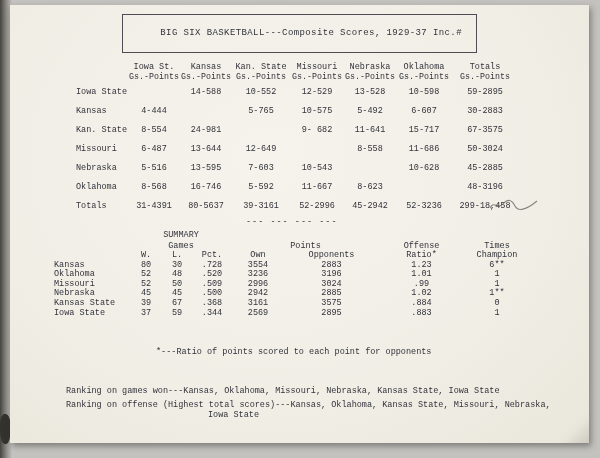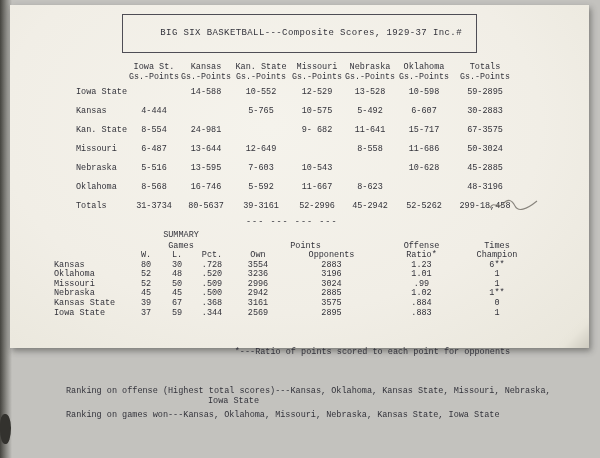--- a/index.html
+++ b/index.html
@@ -6,21 +6,21 @@
   body{
     width:600px;height:458px;position:relative;overflow:hidden;
     background:#c3c2be;
     font-family:"Liberation Mono","DejaVu Sans Mono",monospace;
   }
   .edge-strip{position:absolute;left:0;top:0;width:12px;height:458px;
     background:linear-gradient(to right,#45443f 0%,#8e8d88 55%,#c3c2be 100%);}
   .smudge{position:absolute;left:0;top:414px;width:11px;height:30px;background:#33322e;
     border-radius:45% 55% 50% 50% / 40% 50% 60% 50%;}
   .paper{
-    position:absolute;left:10px;top:5px;width:579px;height:343px;
+    position:absolute;left:10px;top:5px;width:579px;height:438px;
     background:radial-gradient(ellipse at 45% 35%,#f5f3ec 0%,#f1eee6 60%,#e9e6db 100%);
     box-shadow:2px 3px 6px rgba(40,40,38,.45);
     color:#33333b;
   }
   .corner-shade{position:absolute;right:0;bottom:0;width:30px;height:30px;
     background:linear-gradient(315deg,#cdcabf 0%,#e8e5da 45%,rgba(0,0,0,0) 62%);}
   .title-box{
     width:fit-content;margin:9px auto 0;border:1px solid #4e4d55;
     padding:3px 14px 4px;font-size:9px;letter-spacing:.4px;white-space:pre;
   }
@@ -38,21 +38,21 @@
   .sep{margin:2px 0 0 236px;font-size:8.5px;letter-spacing:1px;white-space:pre;}
   .summary{margin:4px 0 0 42px;}
   .summary td{font-size:8.5px;line-height:9.6px;height:9.6px;padding:0;
     text-align:center;white-space:pre;}
   .summary col.s1{width:78px}.summary col.s2{width:32px}.summary col.s3{width:30px}
   .summary col.s4{width:40px}.summary col.s5{width:52px}.summary col.s6{width:95px}
   .summary col.s7{width:85px}.summary col.s8{width:66px}
   .summary .team{text-align:left;padding-left:2px;}
   .summary .s-title-row td{height:10.5px;}
   .squiggle{position:absolute;left:478px;top:192px;width:52px;height:15px;}
-  .footnotes{margin:9px 0 0 146px;font-size:8.5px;line-height:10px;white-space:pre;text-align:center;}
+  .footnotes{margin:9px 0 0 146px;font-size:8.5px;line-height:10px;white-space:pre;}
   .footnotes .fn2{margin-top:6px;}
   .rankings{margin:10px 0 0 56px;width:492px;}
   .ranking{font-size:8.5px;line-height:9.6px;margin-bottom:4.5px;
     padding-left:142px;text-indent:-142px;white-space:pre-wrap;}
 </style>
 </head>
 <body>
 
 <div class="edge-strip"></div>
 <div class="smudge"></div>
@@ -152,26 +152,26 @@
         <td>8-568</td>
         <td>16-746</td>
         <td>5-592</td>
         <td>11-667</td>
         <td>8-623</td>
         <td></td>
         <td>48-3196</td>
       </tr>
       <tr>
         <td class="lbl">Totals</td>
-        <td>31-3734</td>
+        <td>31-4391</td>
         <td>80-5637</td>
         <td>39-3161</td>
         <td>52-2996</td>
         <td>45-2942</td>
-        <td>52-5262</td>
+        <td>52-3236</td>
         <td>299-18,458</td>
       </tr>
     </tbody>
   </table>
 
   <div class="sep">--- --- --- ---</div>
 
   <table class="summary">
     <colgroup>
       <col class="s1">
@@ -271,19 +271,19 @@
 
   <svg class="squiggle" viewBox="0 0 52 15">
     <path d="M2 11 C6 3, 10 13, 15 7 S24 3, 27 9 S38 13, 49 4" stroke="#5d5951" fill="none" stroke-width="1.1" opacity="0.7"></path>
   </svg>
 
   <div class="footnotes">
     <div class="fn1">*---Ratio of points scored to each point for opponents</div>
   </div>
 
   <div class="rankings">
+    <div class="ranking">Ranking on games won---Kansas, Oklahoma, Missouri, Nebraska, Kansas State, Iowa State</div>
     <div class="ranking">Ranking on offense (Highest total scores)---Kansas, Oklahoma, Kansas State, Missouri, Nebraska, Iowa State</div>
-    <div class="ranking">Ranking on games won---Kansas, Oklahoma, Missouri, Nebraska, Kansas State, Iowa State</div>
 
   </div>
 
   <div class="corner-shade"></div>
 </div>
 
 </body></html>

